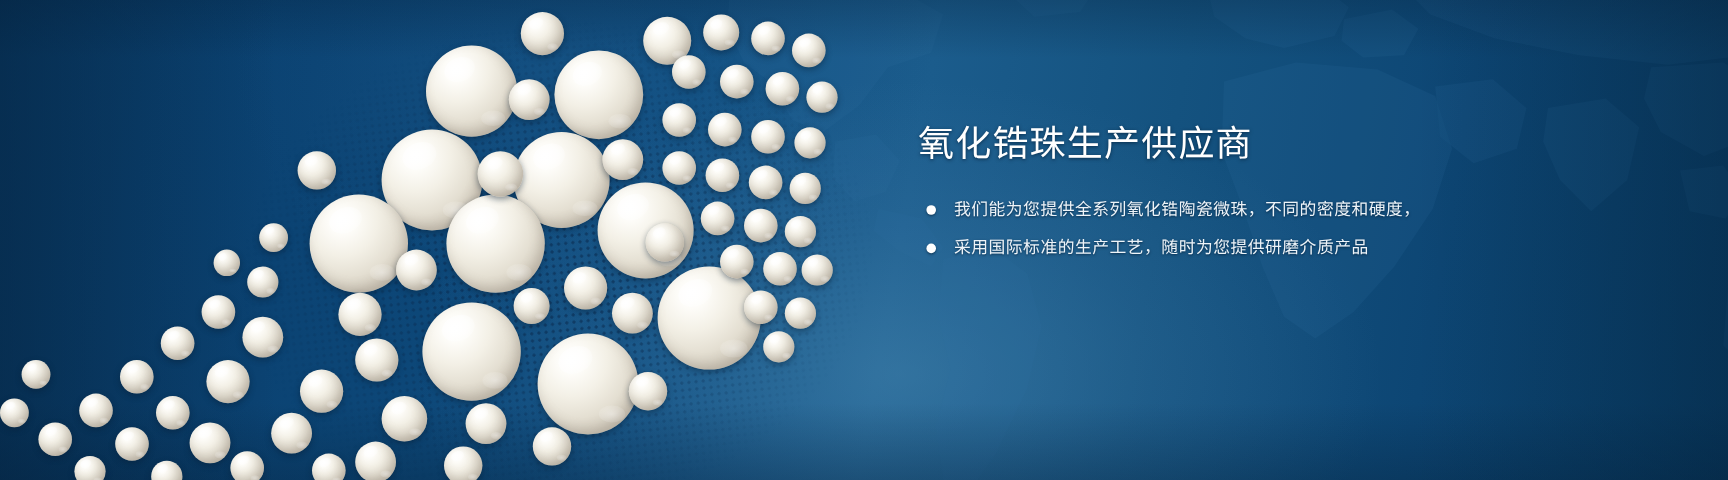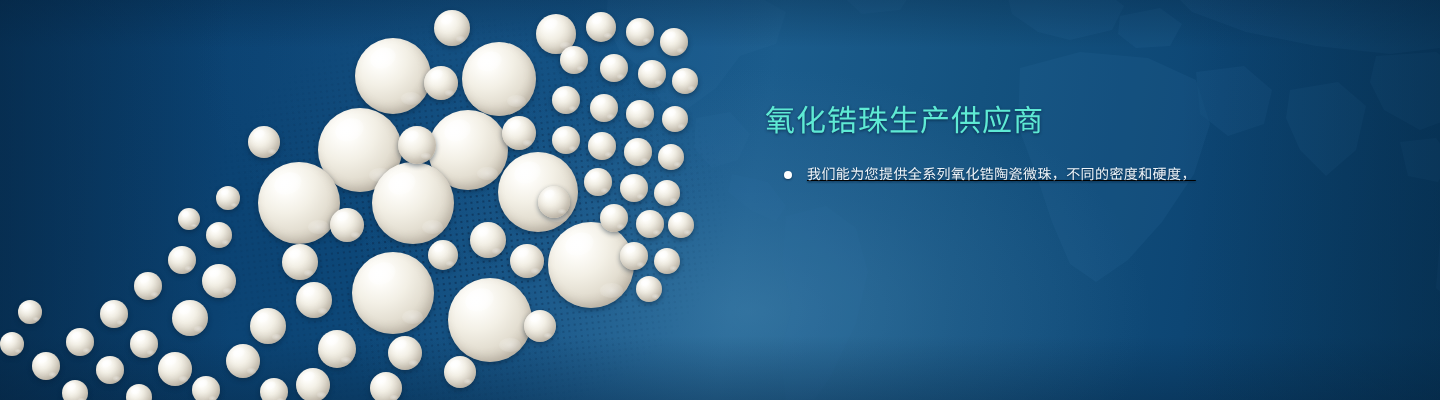--- a/index.html
+++ b/index.html
@@ -135,28 +135,27 @@
     left: 765px;
     top: 104px;
     width: 620px;
   }
   .headline {
     margin: 0 0 26px 0;
     font-size: 30px;
     line-height: 1.1;
     font-weight: 400;
     letter-spacing: 1px;
-    color: #5eead4;
+    color: #ffffff;
     text-shadow: 0 1px 3px rgba(3,26,48,0.7);
   }
   .bullets {
     list-style: none;
-    margin: 16px;
+    margin: 4px;
     padding: 0;
-    text-decoration: underline;
   }
   .bullet {
     position: relative;
     padding-left: 26px;
     margin-bottom: 9px;
     font-size: 14px;
     line-height: 23px;
     color: #eef4f9;
     letter-spacing: 0.4px;
     text-shadow: 0 1px 2px rgba(3,26,48,0.75);
@@ -306,17 +305,21 @@
     <h1 class="headline">氧化锆珠生产供应商</h1>
 
     <ul class="bullets">
 
       <li class="bullet">
         <span class="dot"></span>
         <span class="line">我们能为您提供全系列氧化锆陶瓷微珠，不同的密度和硬度，</span>
       </li>
 
 
+      <li class="bullet">
+        <span class="dot"></span>
+        <span class="line">采用国际标准的生产工艺，随时为您提供研磨介质产品</span>
+      </li>
 
     </ul>
   </div>
 
 </div>
 
 </body></html>

